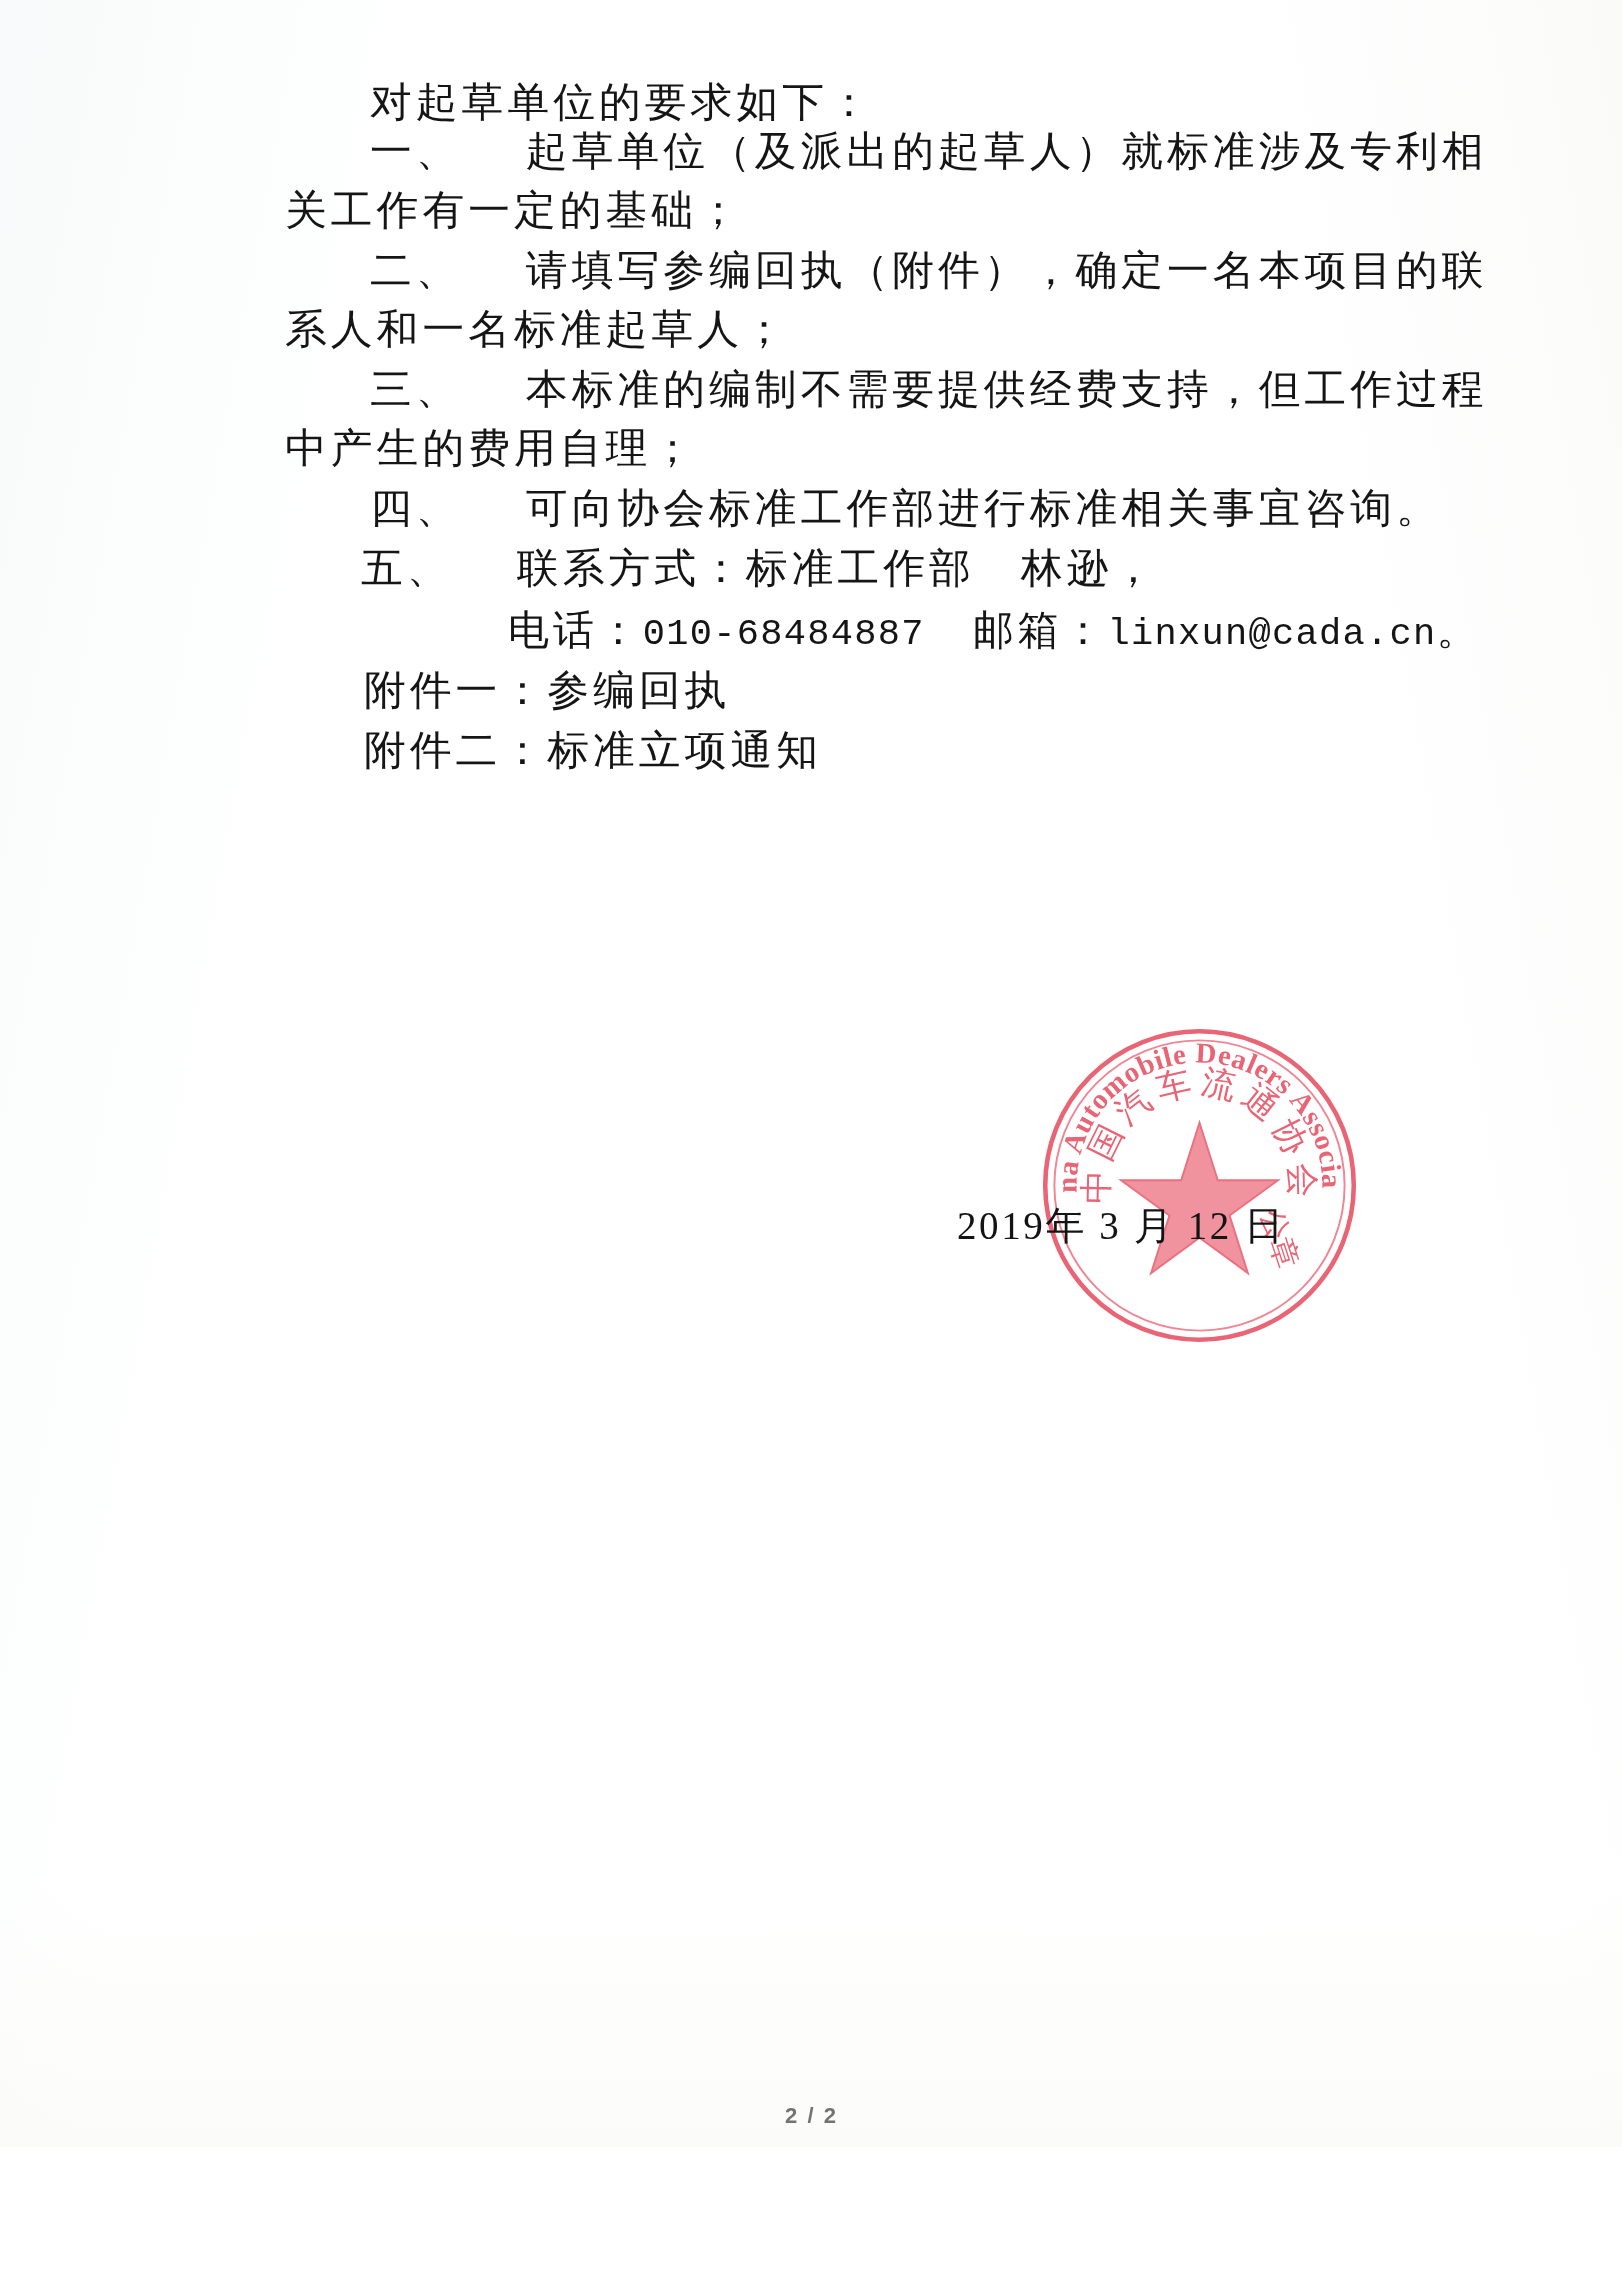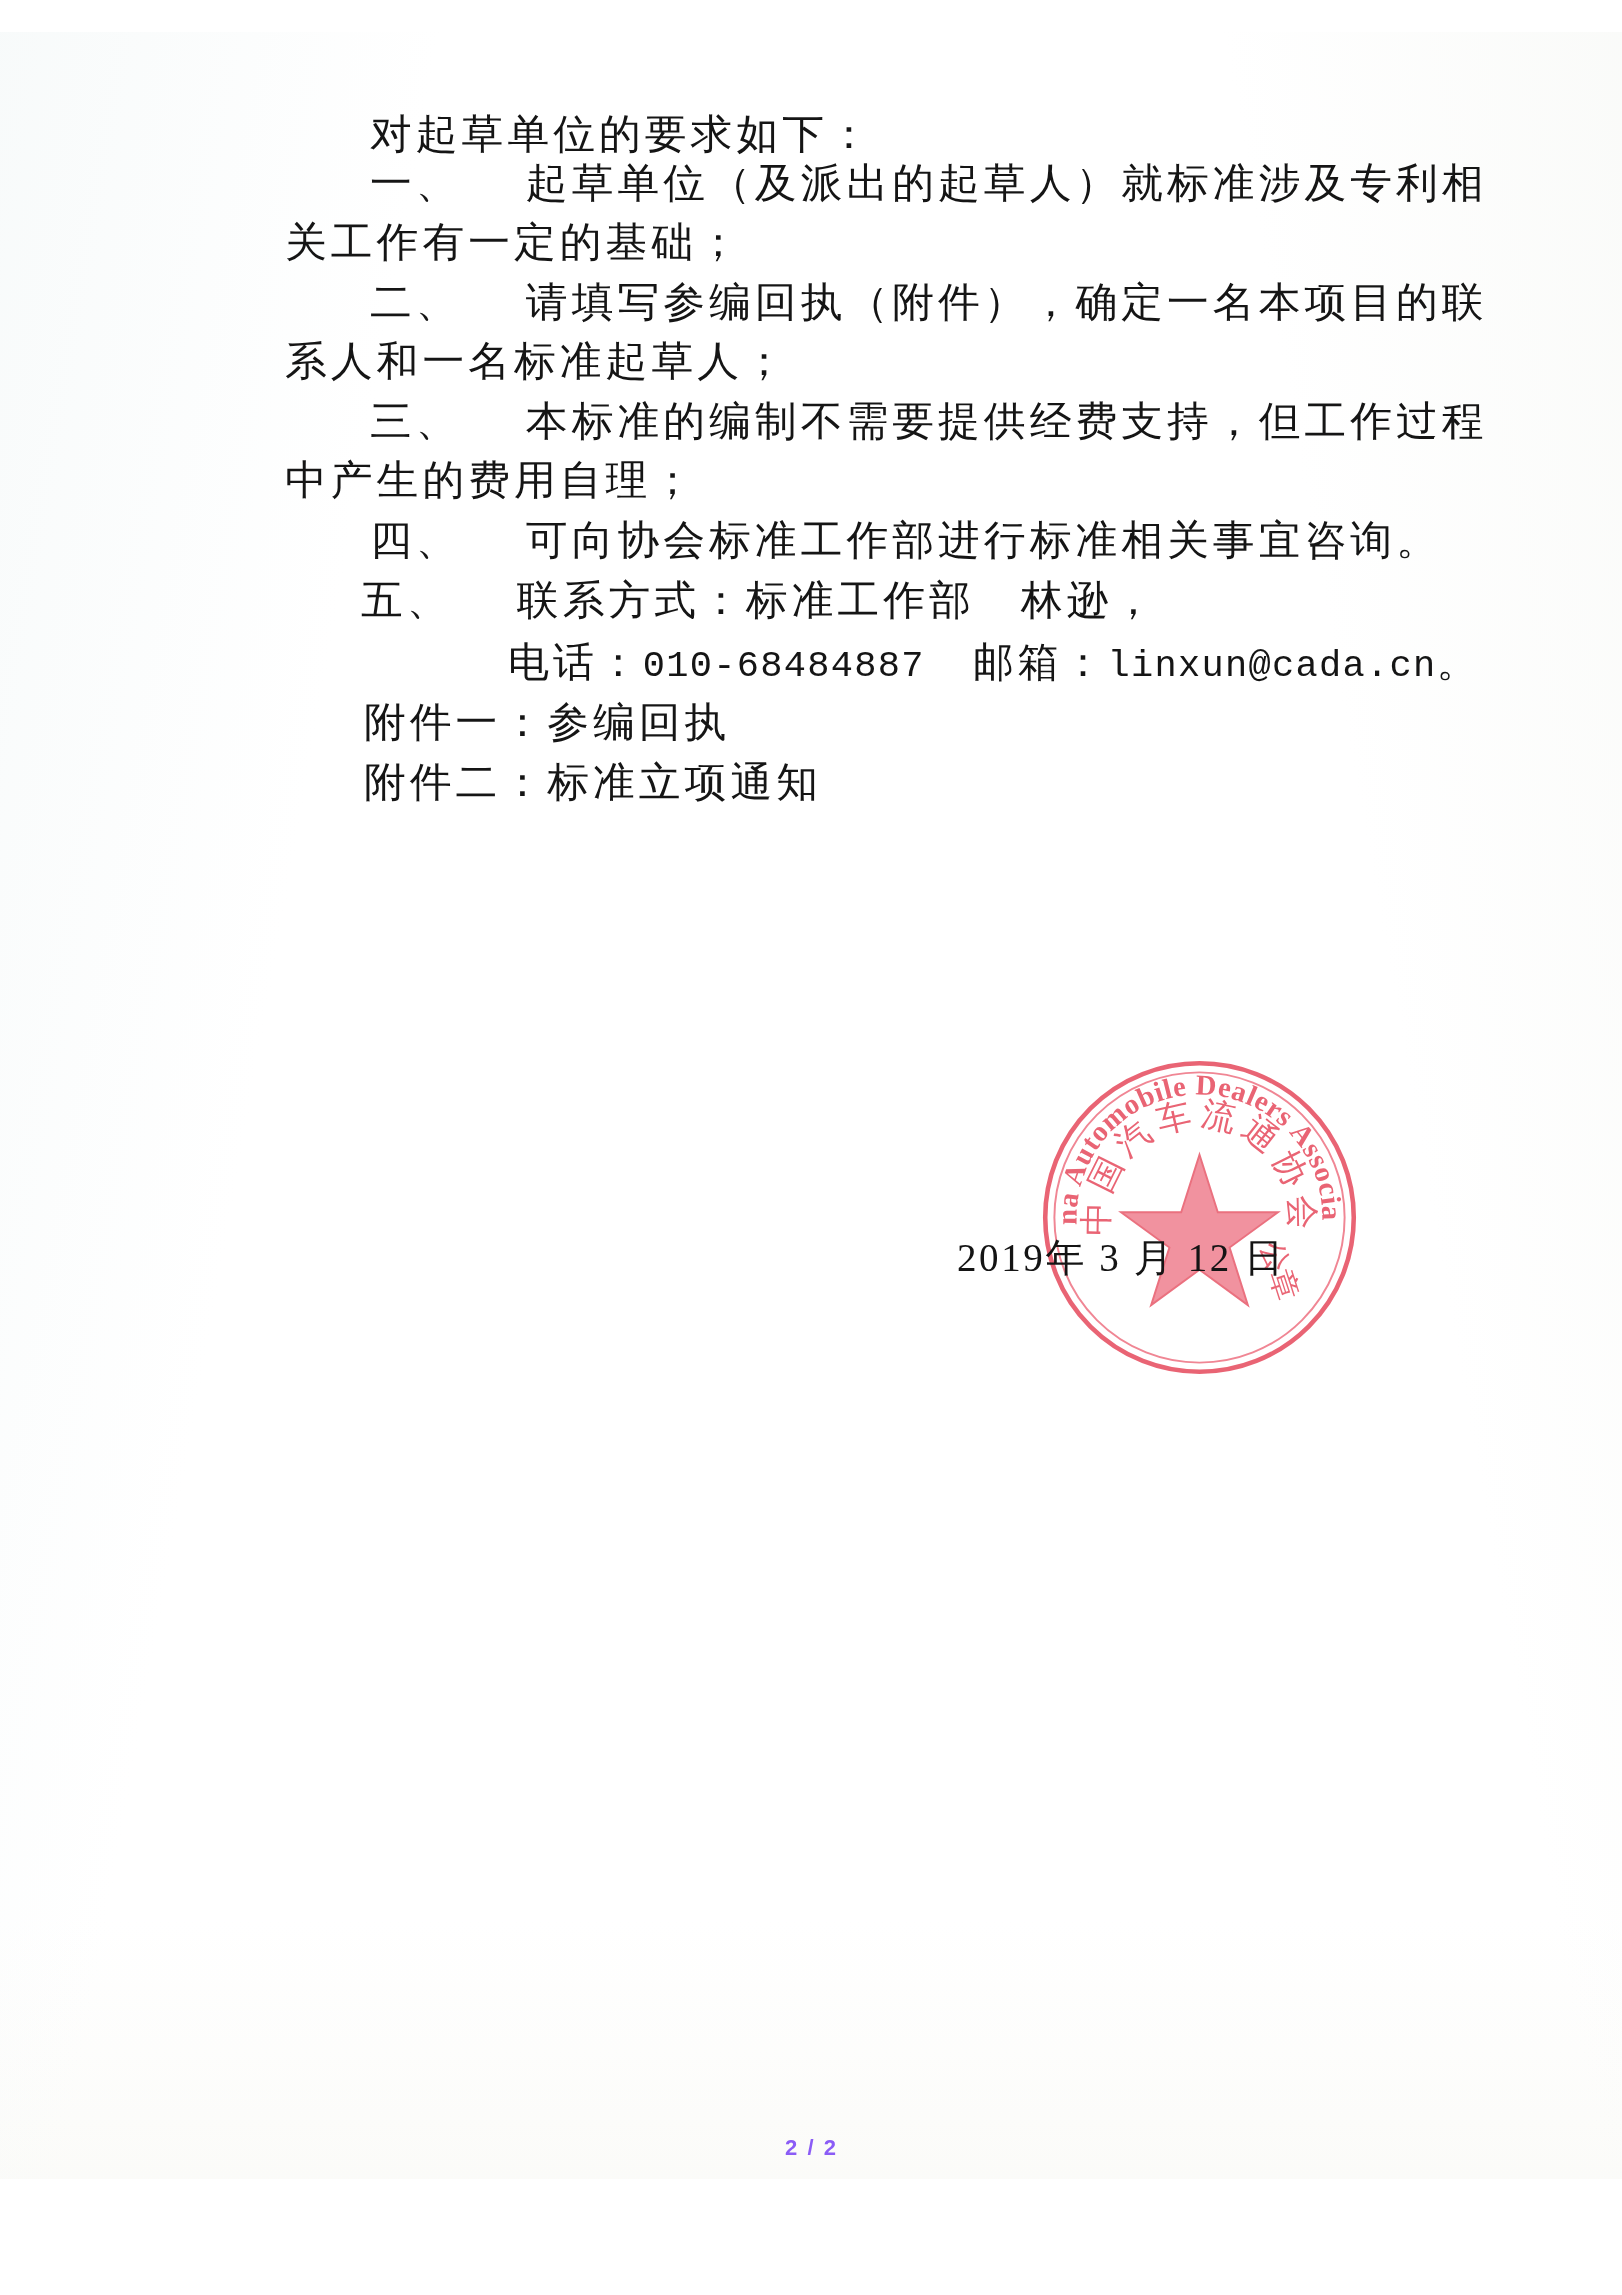--- a/index.html
+++ b/index.html
@@ -11,21 +11,20 @@
   body {
     font-family: "Liberation Serif", "DejaVu Serif", serif;
   }
 
   #page {
     position: relative;
     width: 1623px;
     height: 2147px;
     background: #ffffff;
     overflow: hidden;
-    margin-top: 32px;
   }
 
   
   #scan-wash {
     position: absolute;
     inset: 0;
     background:
       linear-gradient(100deg, rgba(247,250,250,0.9) 0%, rgba(255,255,255,0) 22%),
       linear-gradient(260deg, rgba(249,250,248,0.85) 0%, rgba(255,255,255,0) 20%),
       linear-gradient(0deg, rgba(250,250,247,0.8) 0%, rgba(255,255,255,0) 12%);
@@ -99,21 +98,21 @@
     z-index: 3;
     text-align: right;
   }
 
   #page-footer {
     position: absolute;
     left: 0;
     top: 2103px;
     width: 1623px;
     text-align: center;
-    color: #8b5cf6;
+    color: #737373;
     font-family: "Liberation Sans", sans-serif;
     font-size: 22px;
     font-weight: bold;
     letter-spacing: 2px;
   }
 </style>
 </head>
 <body>
 
 <div id="page">

